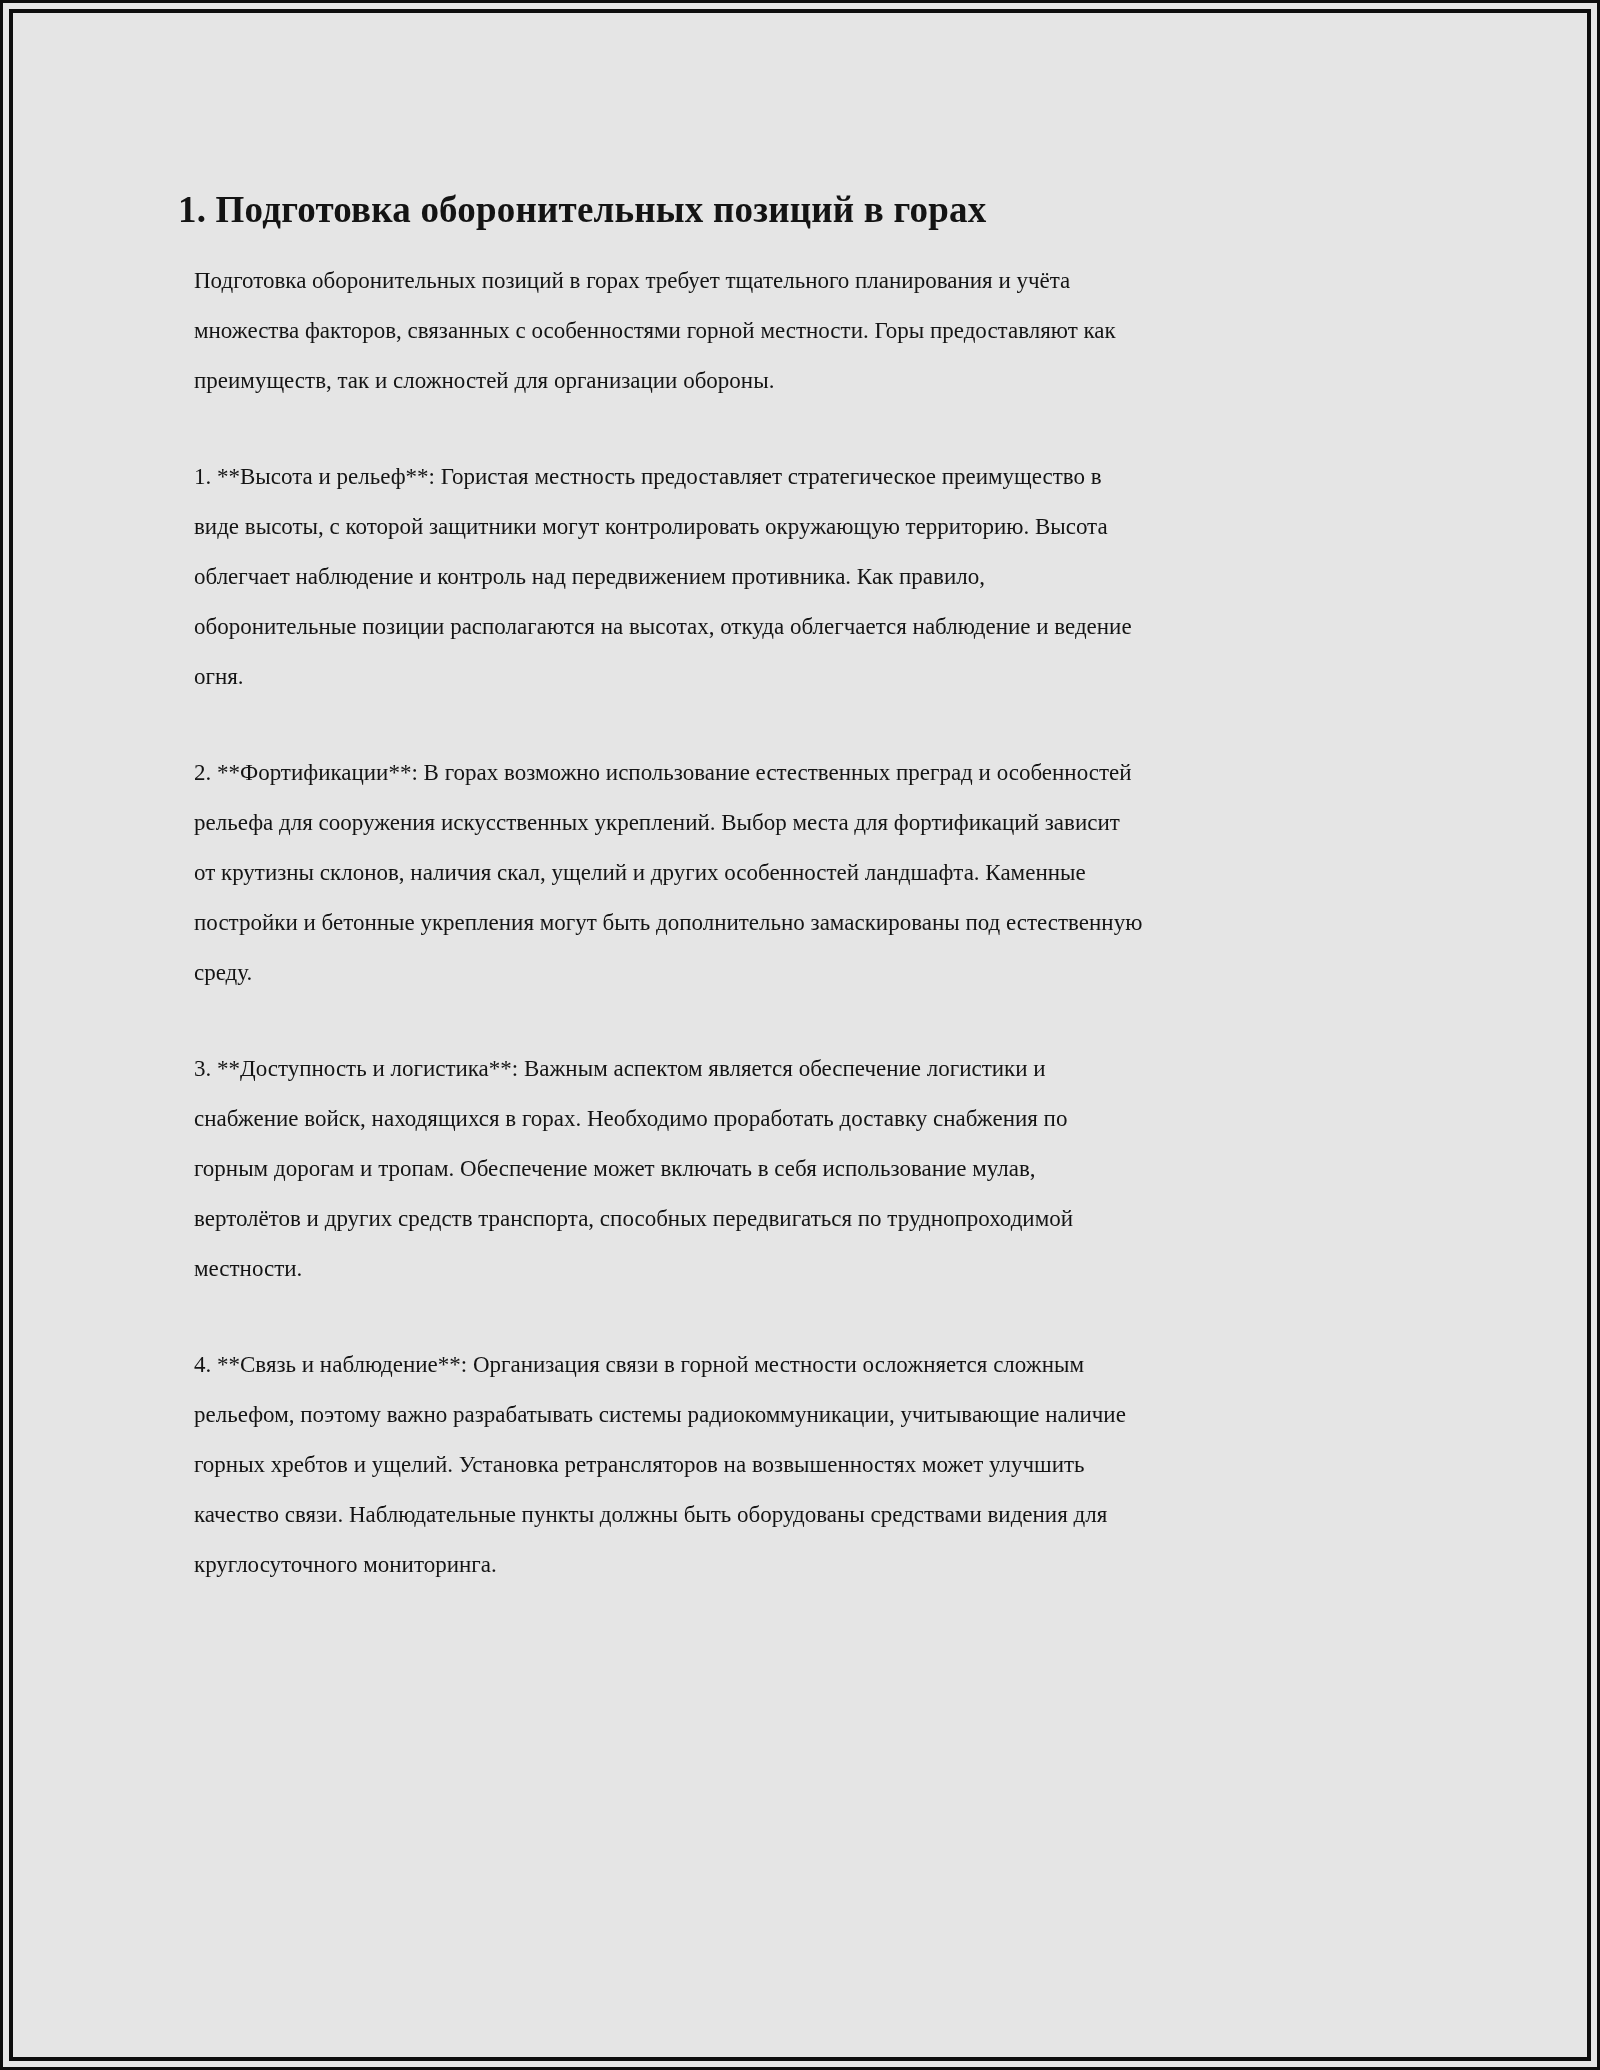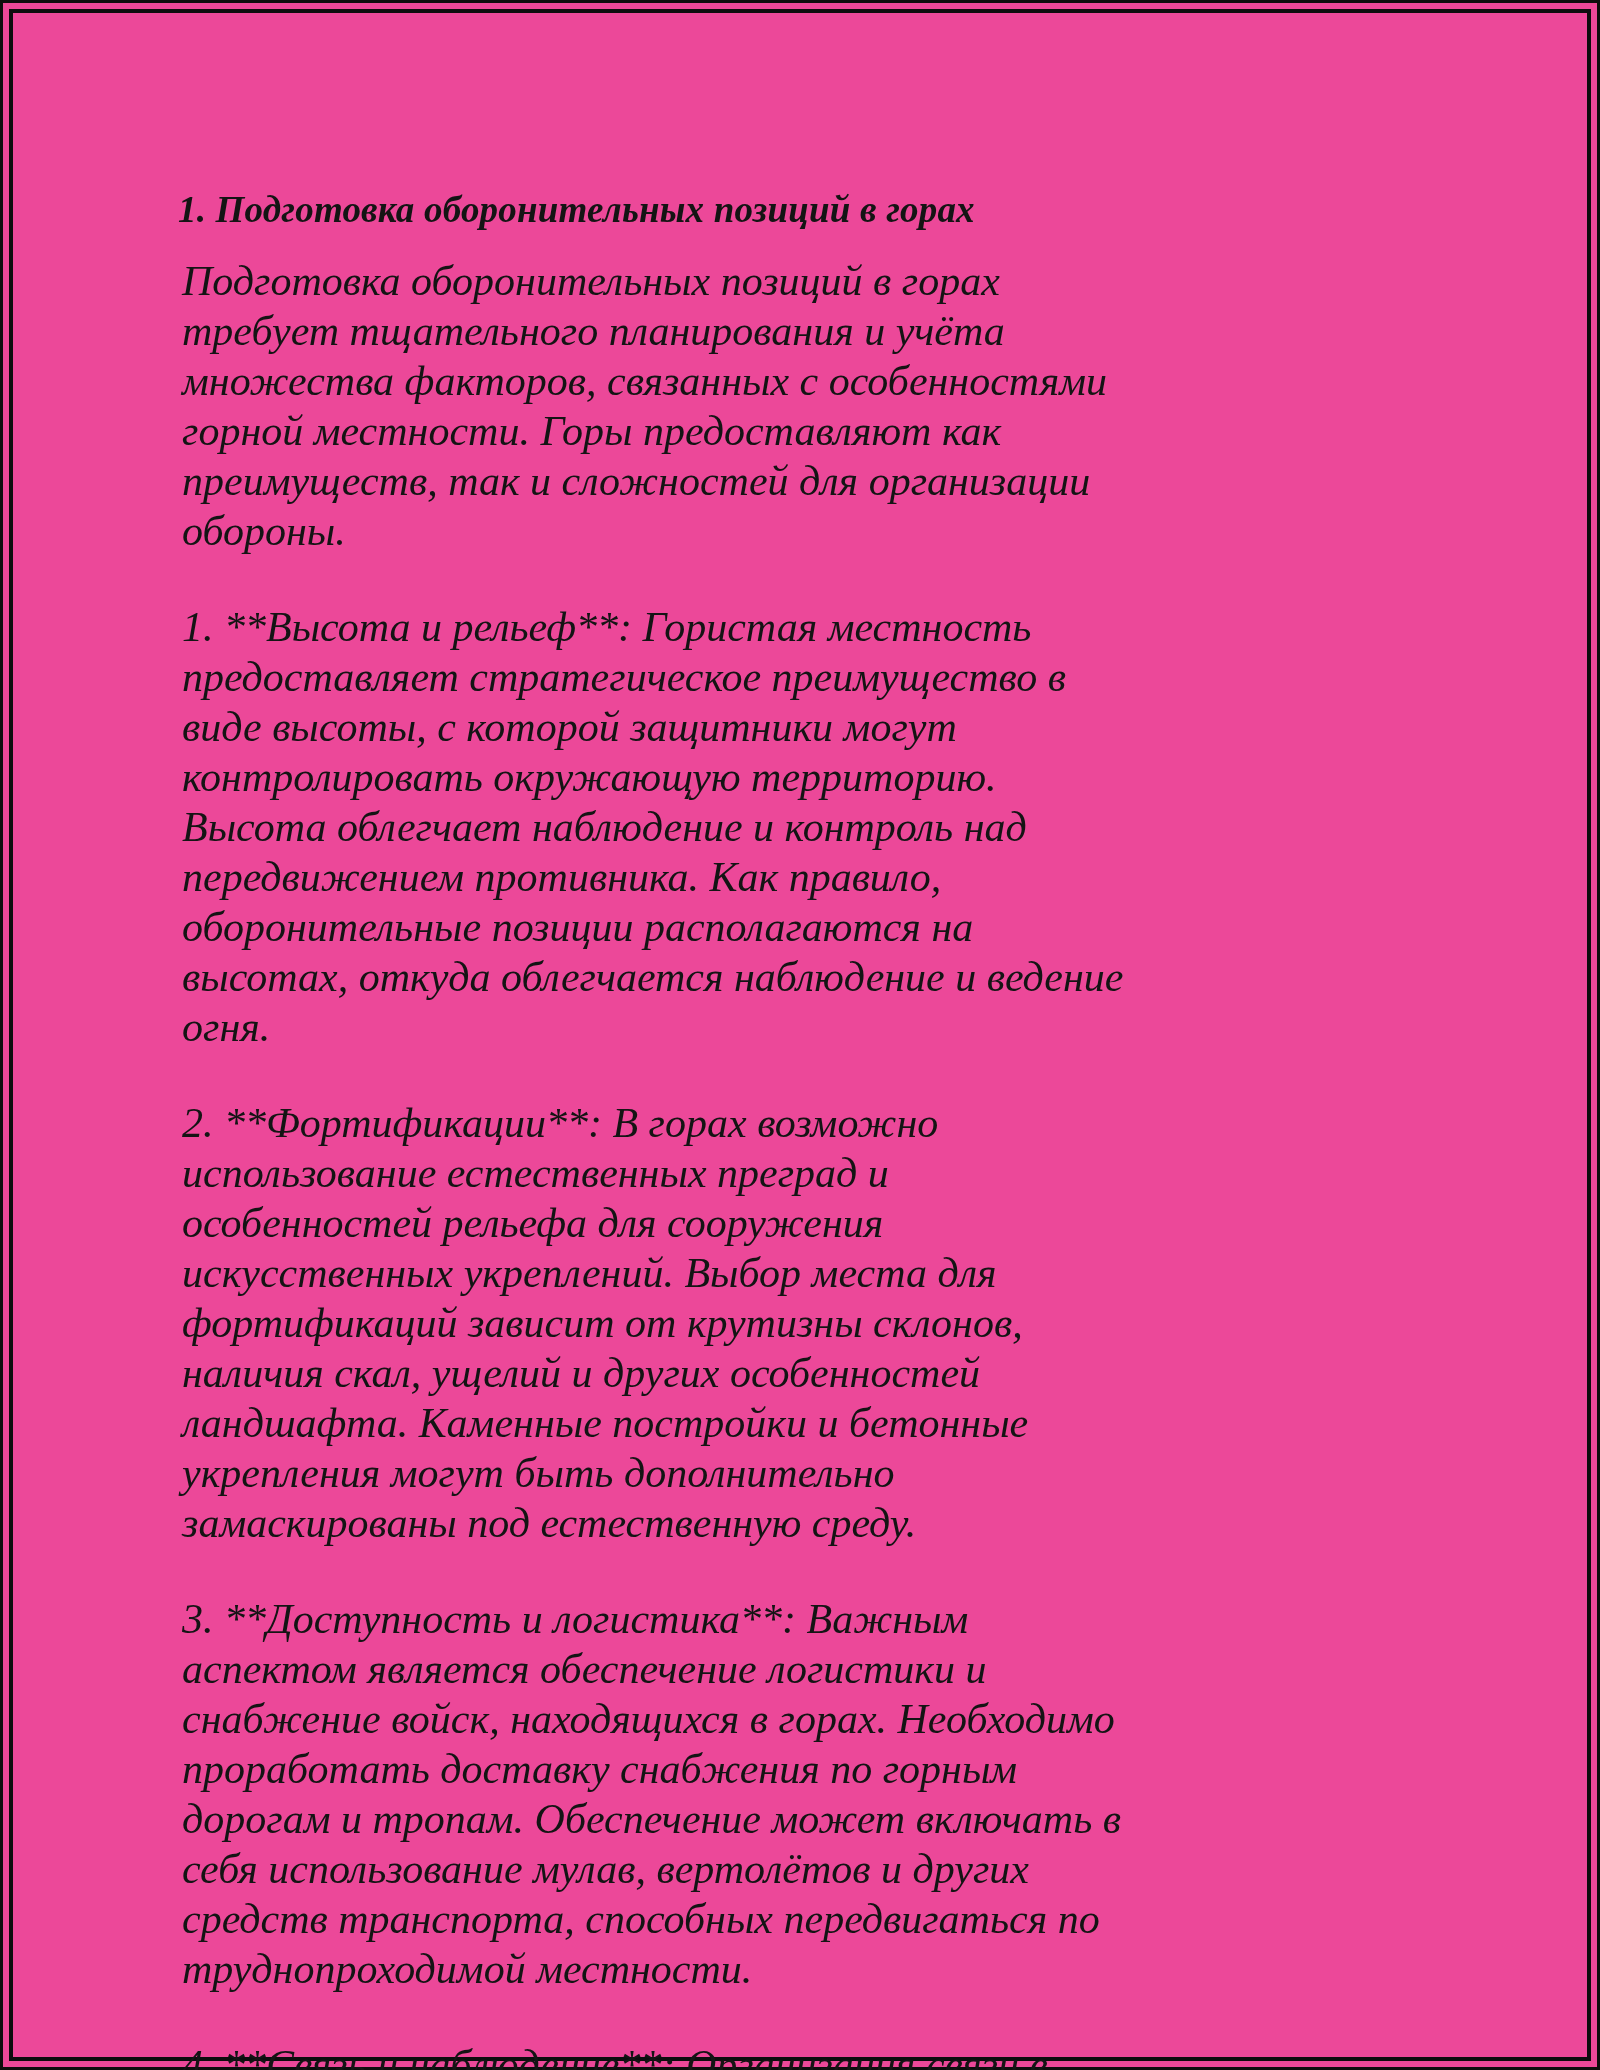--- a/index.html
+++ b/index.html
@@ -4,26 +4,25 @@
 <style>
   html, body {
     margin: 0;
     padding: 0;
     background: #ffffff;
   }
   .page {
     position: relative;
     width: 1600px;
     height: 2070px;
-    background: #ec4899;
+    background: #e5e5e5;
     box-sizing: border-box;
     font-family: "Liberation Serif", "DejaVu Serif", serif;
     color: #141414;
     overflow: hidden;
-    font-style: italic;
   }
   .frame-outer {
     position: absolute;
     inset: 0;
     border: 3px solid #0d0d0d;
     pointer-events: none;
   }
   .frame-inner {
     position: absolute;
     top: 9px; left: 9px; right: 9px; bottom: 9px;
@@ -37,23 +36,23 @@
     width: 968px;
   }
   .doc-title {
     font-size: 37px;
     line-height: 48px;
     font-weight: bold;
     margin: 0 0 22px 0;
     letter-spacing: 0.2px;
   }
   .paragraph {
-    font-size: 42px;
+    font-size: 23px;
     line-height: 50px;
-    margin: 0 0 46px 4px;
+    margin: 0 0 46px 16px;
     text-align: left;
   }
 </style>
 </head>
 <body>
 
 <div class="page">
   <div class="frame-outer"></div>
   <div class="frame-inner"></div>
 

